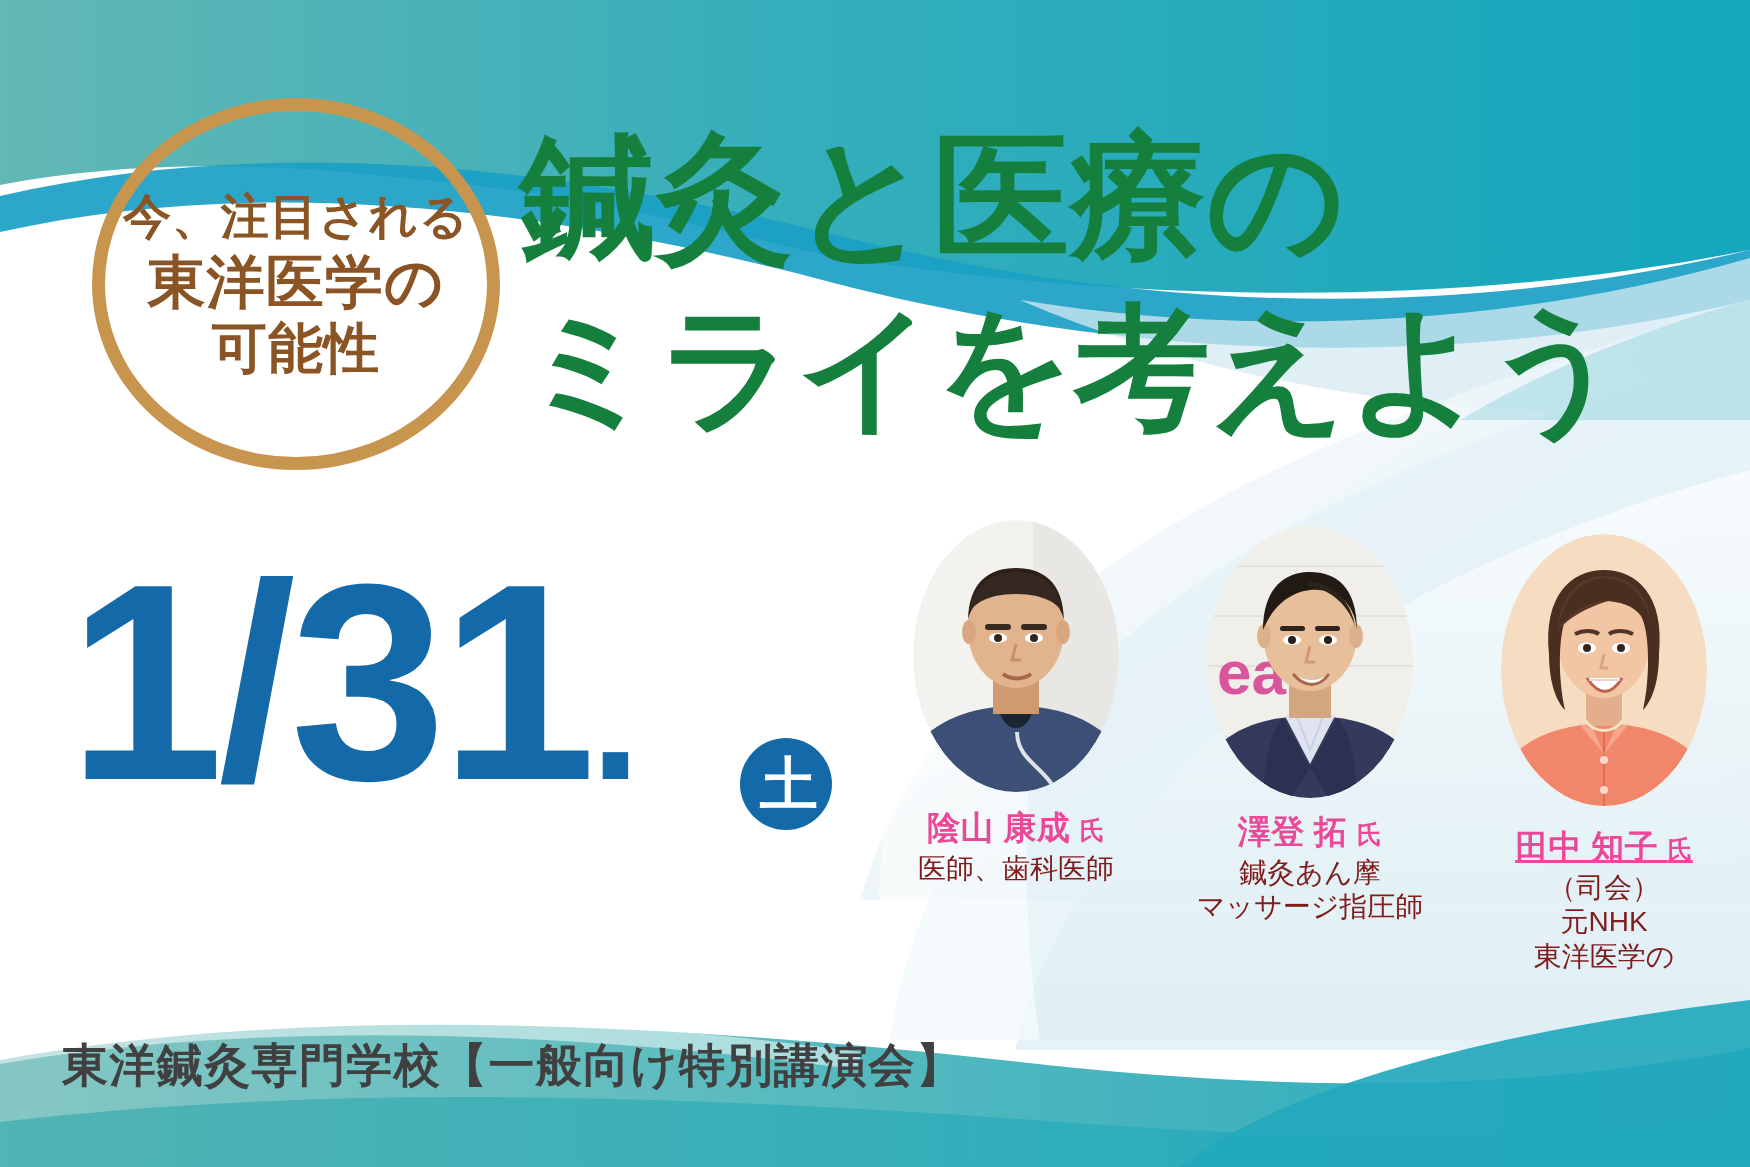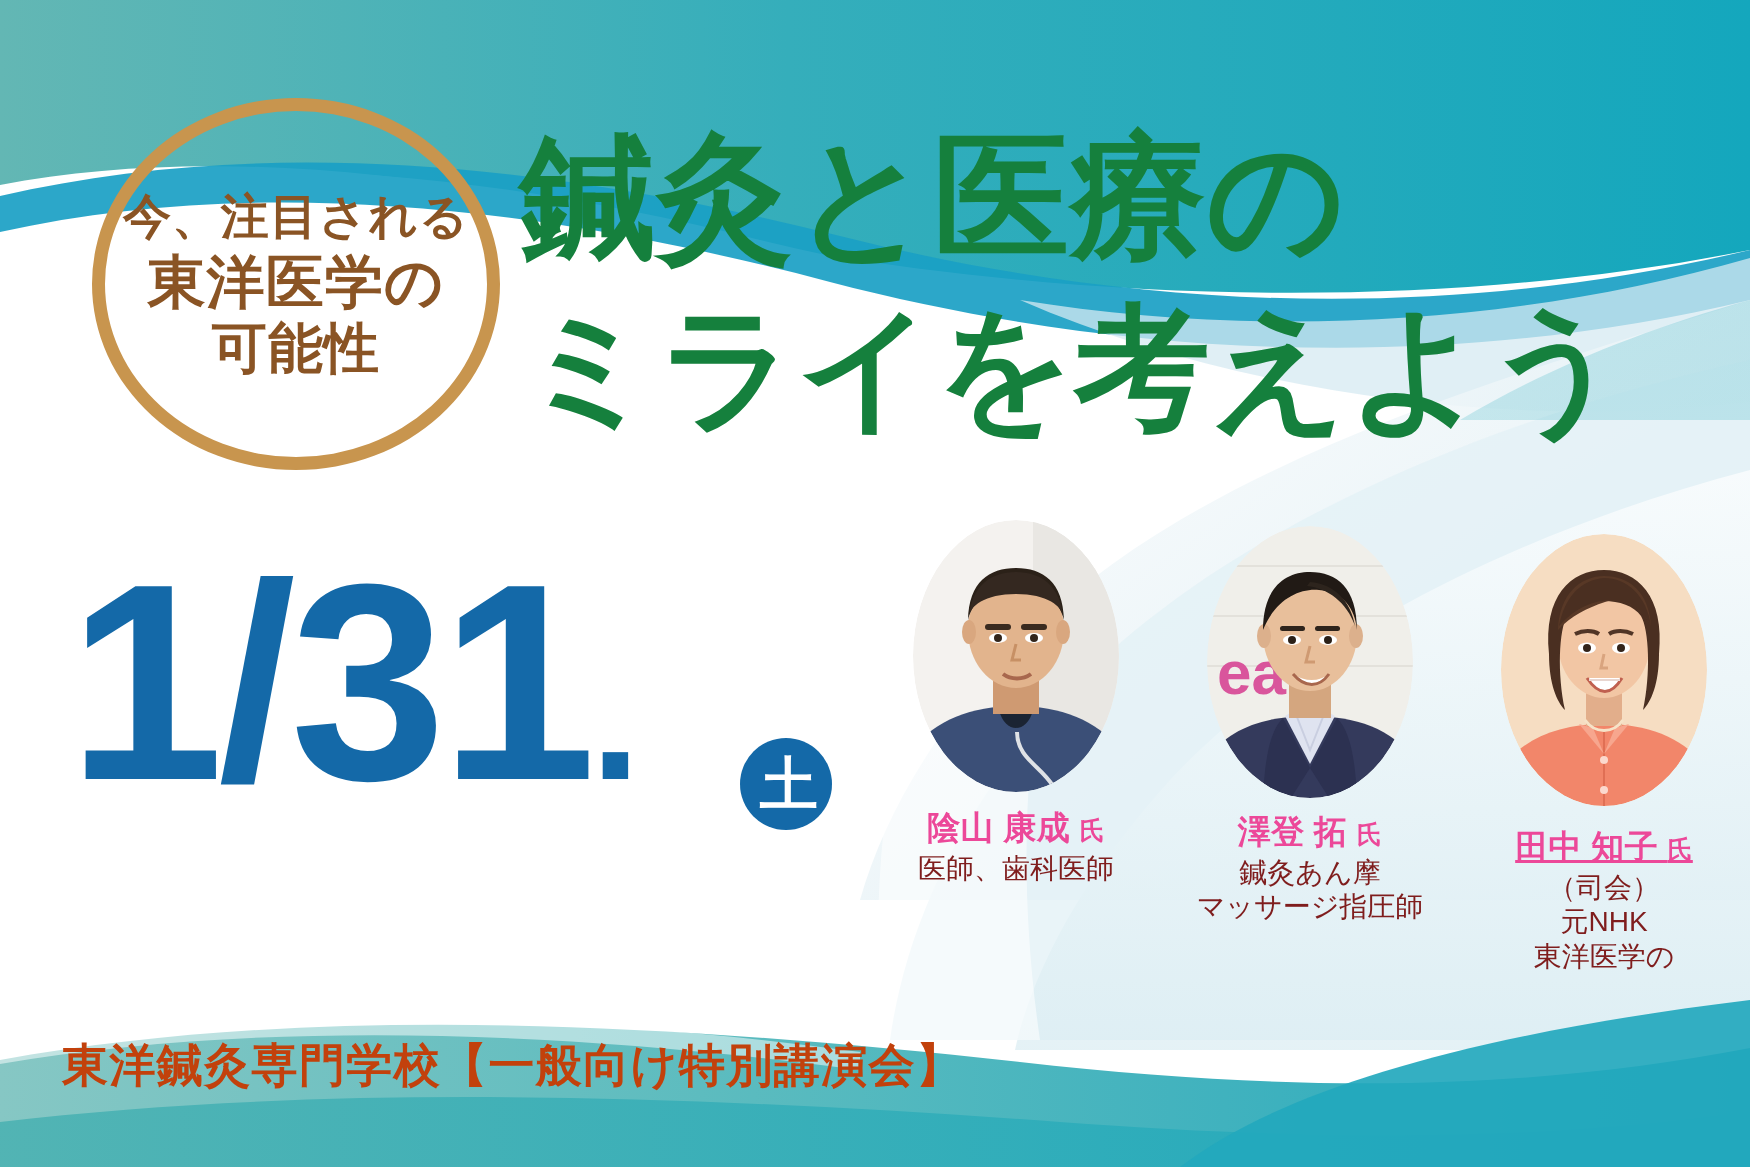--- a/index.html
+++ b/index.html
@@ -53,21 +53,21 @@
   #daybadge{
     position:absolute;left:680px;top:193px;width:92px;height:92px;border-radius:50%;
     background:#1469a8;color:#ffffff;font-size:58px;font-weight:700;
     display:flex;align-items:center;justify-content:center;line-height:1;
   }
   #timetext{
     margin-top:16px;margin-left:78px;color:#1469a8;font-weight:700;
     font-size:86px;line-height:1;white-space:nowrap;letter-spacing:-0.01em;
   }
   #schoolline{
-    position:absolute;left:62px;top:1035px;color:#c2410c;font-weight:700;
+    position:absolute;left:62px;top:1035px;color:#404040;font-weight:700;
     font-size:46px;white-space:nowrap;letter-spacing:.03em;
   }
 
   
   #speakers{
     position:absolute;left:880px;top:520px;width:860px;height:640px;
     display:flex;justify-content:space-between;align-items:flex-start;
   }
   .sp{width:272px;display:flex;flex-direction:column;align-items:center;}
   .photo{

